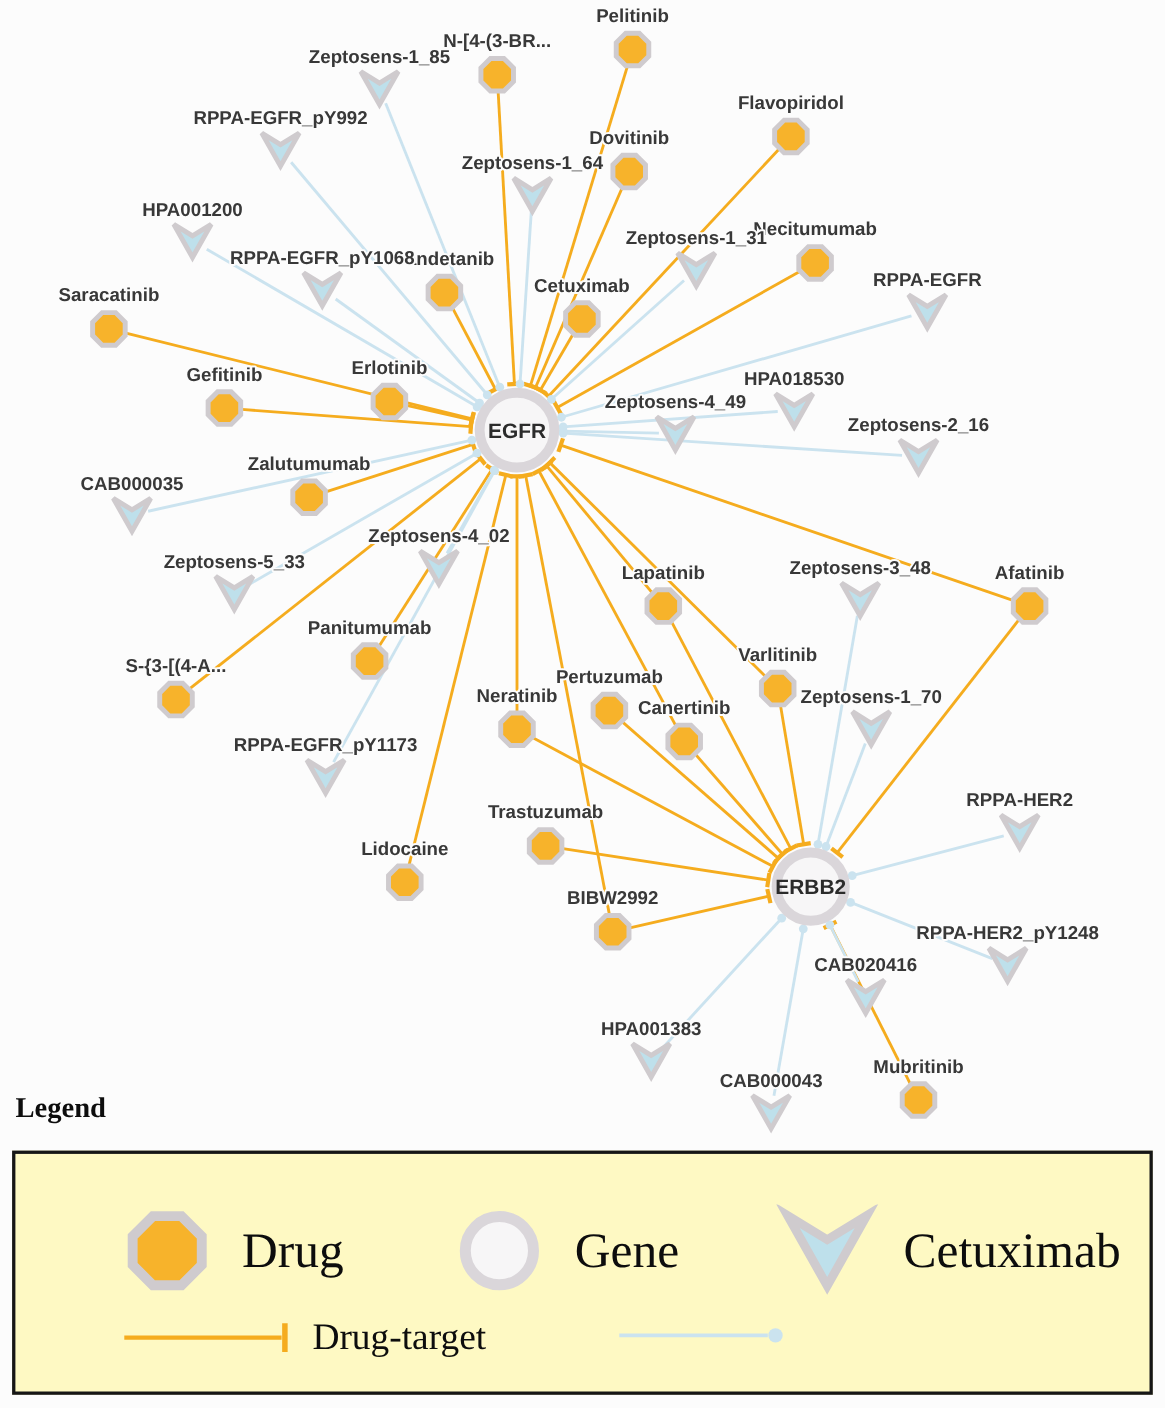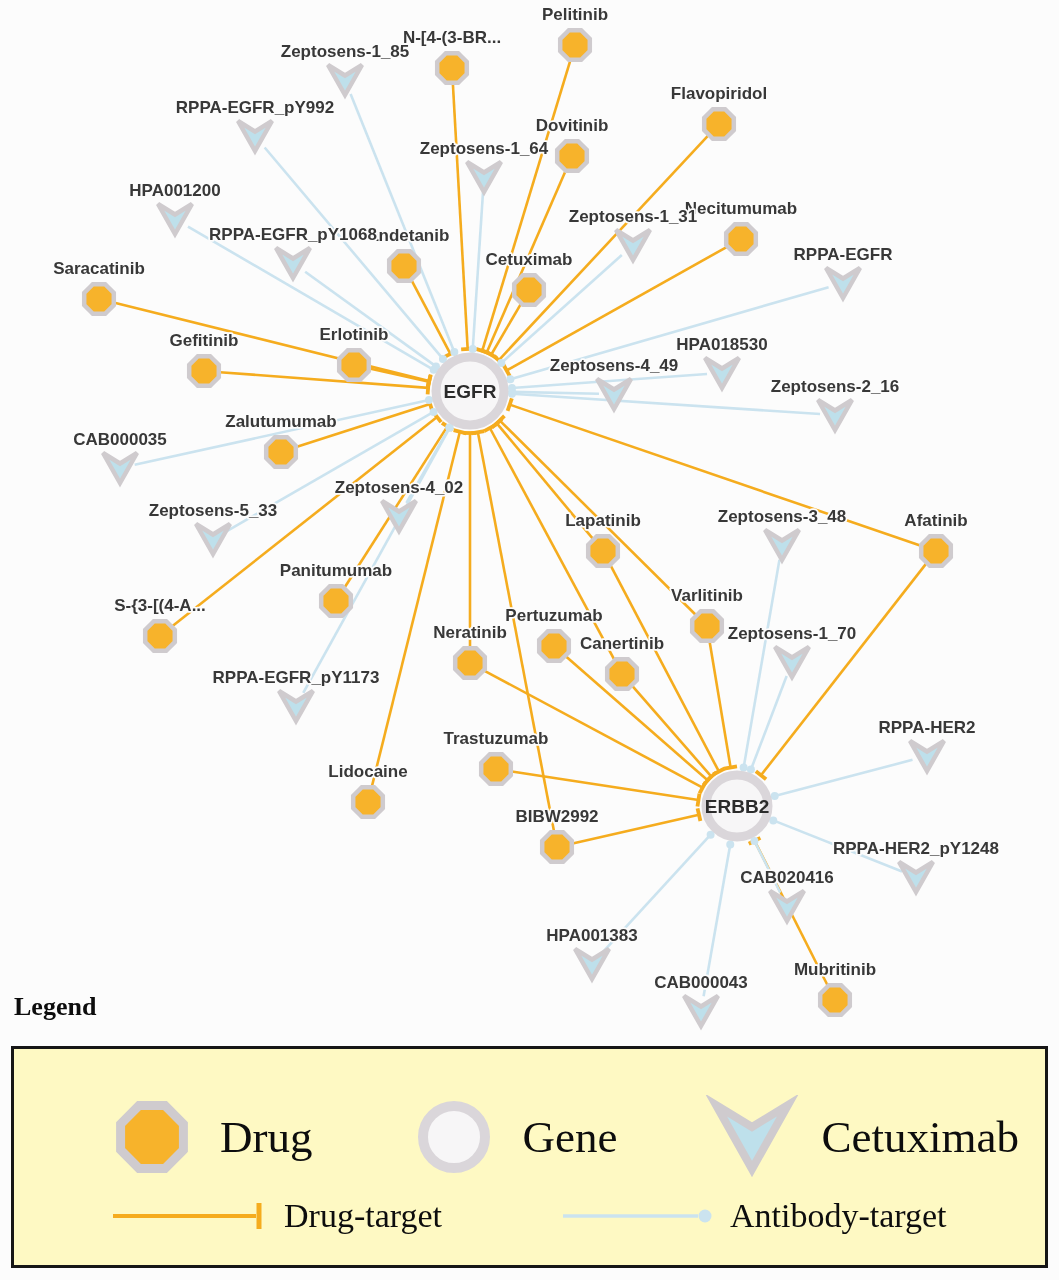--- a/index.html
+++ b/index.html
@@ -266,18 +266,17 @@
           <line x1="149" y1="4" x2="149" y2="30" stroke-width="5" stroke="#F5AC1E"></line>
         </svg>
         <span class="legend-edge-label">Drug-target</span>
       </div>
 
       <div class="legend-item" style="margin-left:118px;">
         <svg width="156" height="34" viewBox="0 0 156 34">
           <line x1="3" y1="17" x2="138" y2="17" stroke-width="3.5" stroke="#CBE3EF"></line>
           <circle cx="145" cy="17" r="6.5" fill="#CBE3EF"></circle>
         </svg>
-        <span class="legend-edge-label">Antibody-target</span>
       </div>
 
     </div>
   </div>
 </div>
 
 </body></html>

